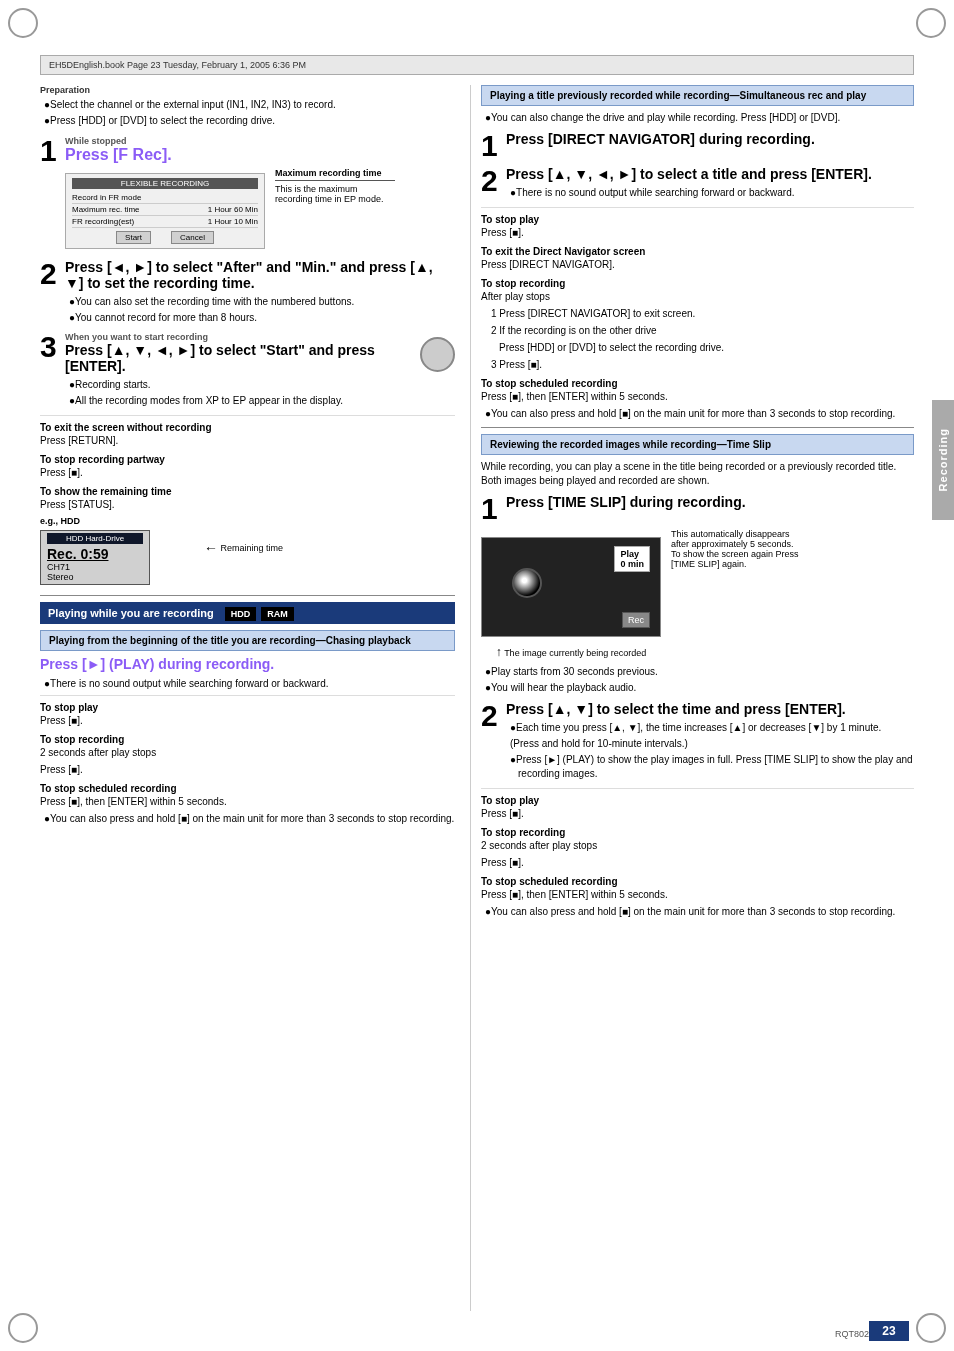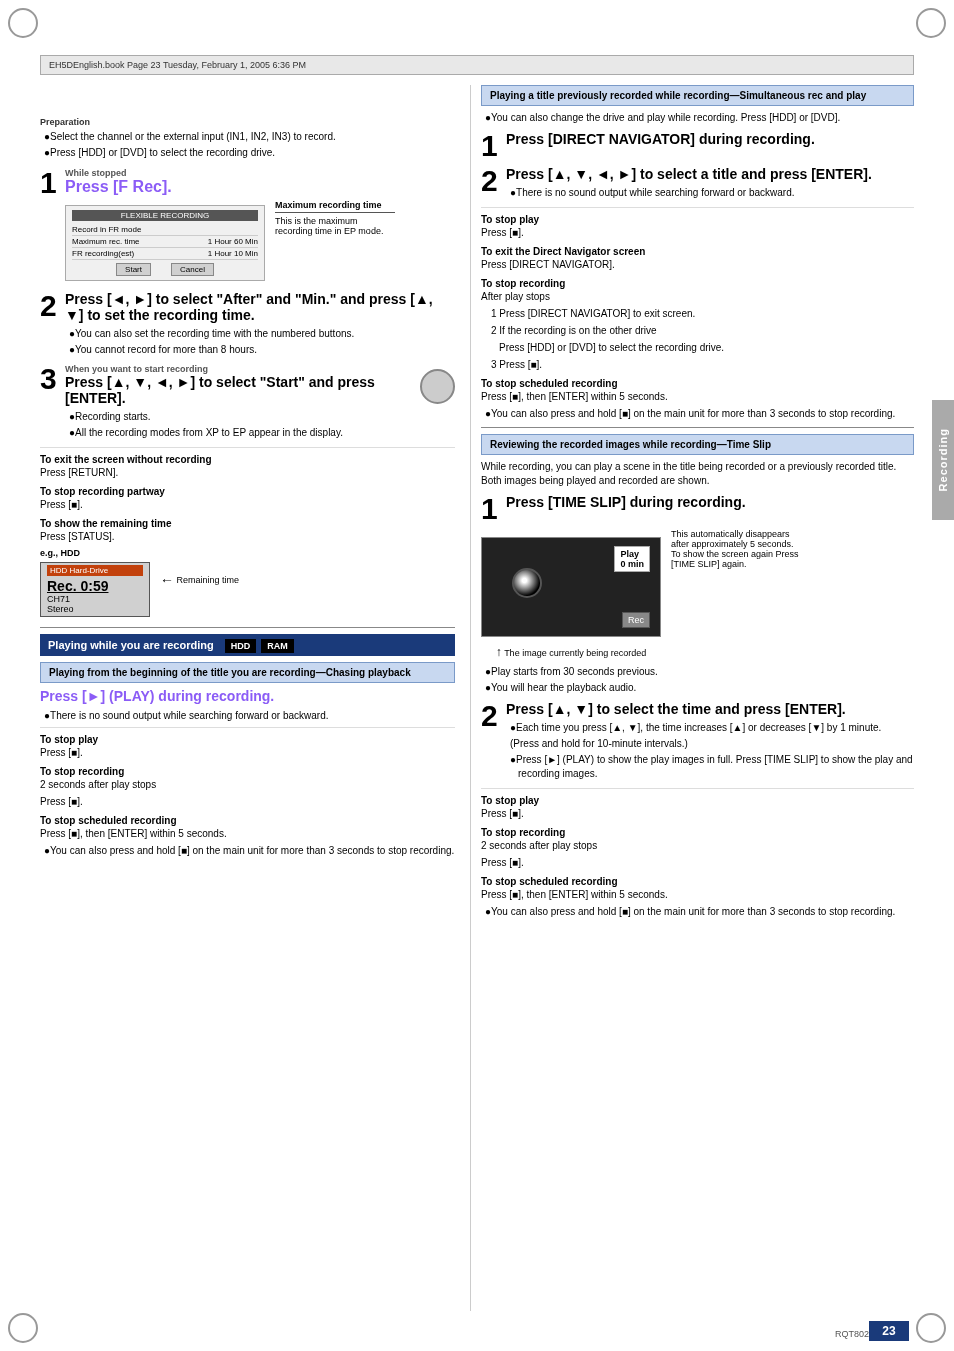--- a/index.html
+++ b/index.html
@@ -85,21 +85,20 @@
       color: #fff;
       letter-spacing: 1px;
     }
 
     
     .section-title {
       font-size: 9px;
       font-weight: bold;
       margin-bottom: 3px;
       color: #333;
-      margin-top: 32px;
     }
 
     .step-label {
       font-size: 9px;
       font-weight: bold;
       color: #555;
     }
 
     .step-heading {
       font-size: 16px;
@@ -208,25 +207,26 @@
     
     .hdd-box {
       border: 1px solid #555;
       background: #d0d0d0;
       padding: 2px 6px;
       width: 110px;
       font-size: 9px;
       margin: 4px 0;
     }
     .hdd-title {
-      background: #c2410c;
+      background: #0f172a;
       color: #fff;
       font-size: 8px;
       padding: 1px 3px;
       margin-bottom: 2px;
+      text-align: center;
     }
 
     
     .timeslip-img {
       width: 180px;
       height: 100px;
       border: 1px solid #888;
       background: #222;
       position: relative;
       margin: 8px 0;
@@ -416,21 +416,21 @@
     <div style="display:flex; gap:10px; align-items:flex-start; margin-top:4px;">
       <div>
         <div class="eg-label">e.g., HDD</div>
         <div class="hdd-box">
           <div class="hdd-title">HDD Hard-Drive</div>
           <div style="font-size:14px; font-weight:bold;text-decoration:underline;">Rec. 0:59</div>
           <div style="font-size:9px;">CH71</div>
           <div style="font-size:9px;">Stereo</div>
         </div>
       </div>
-      <div style="font-size:9px; margin-top:22px;">
+      <div style="font-size:9px; margin-top:22px;margin-left:44px;">
         <span style="font-size:14px;">←</span> <span>Remaining time</span>
       </div>
     </div>
 
     <div class="divider"></div>
 
     <div class="blue-banner">
       <span>Playing while you are recording</span>
       <span style="margin-left:8px;">
         <span class="badge">HDD</span>

